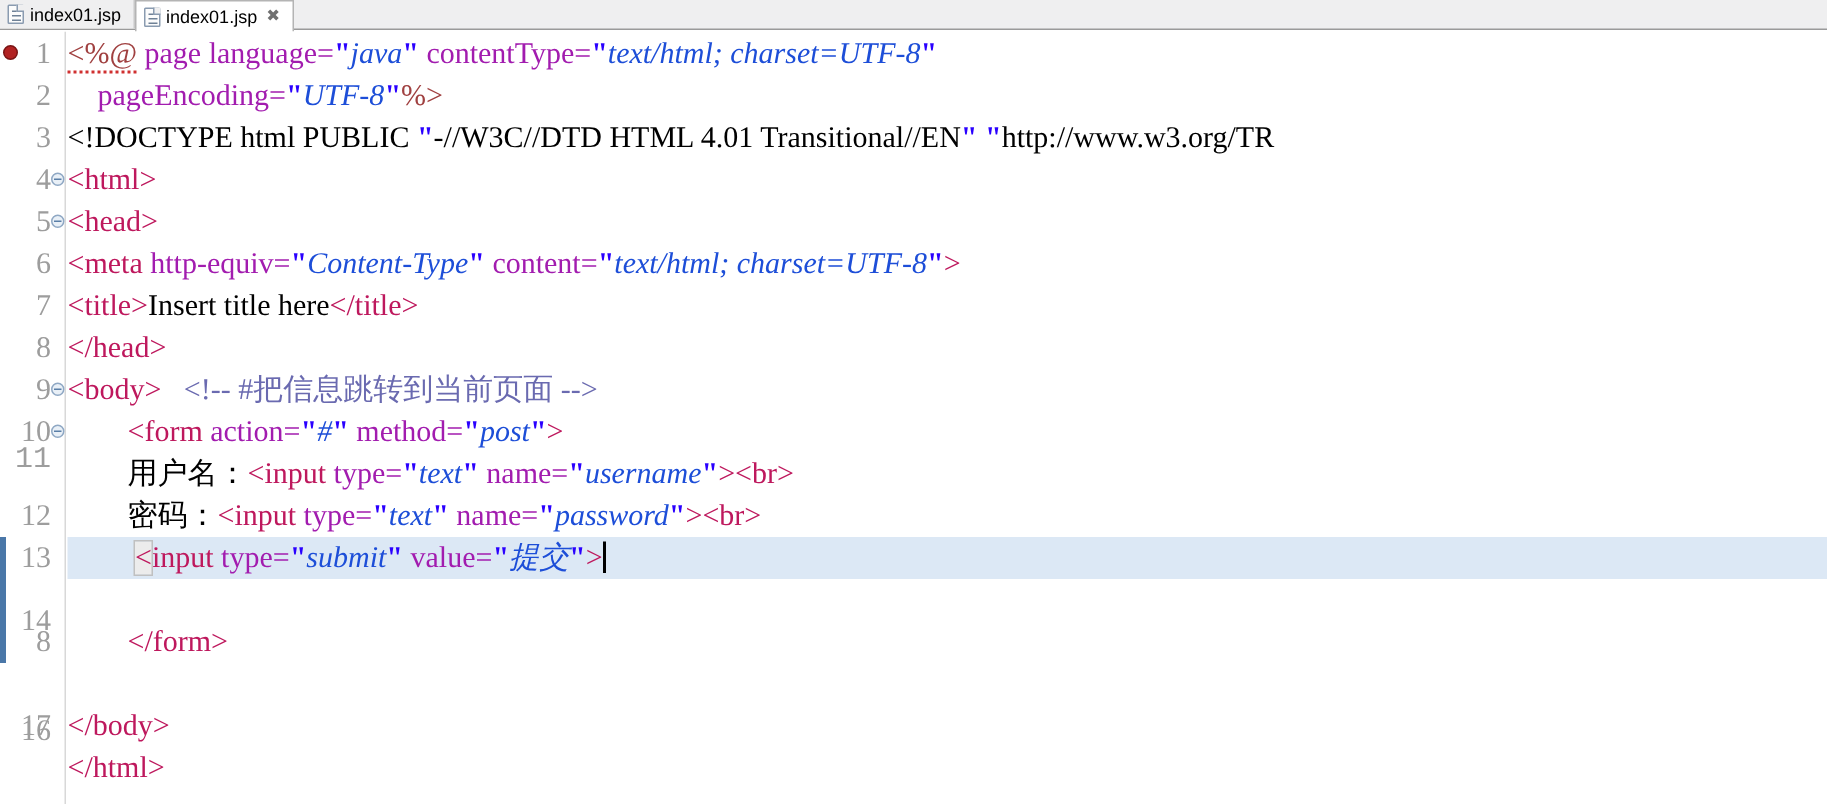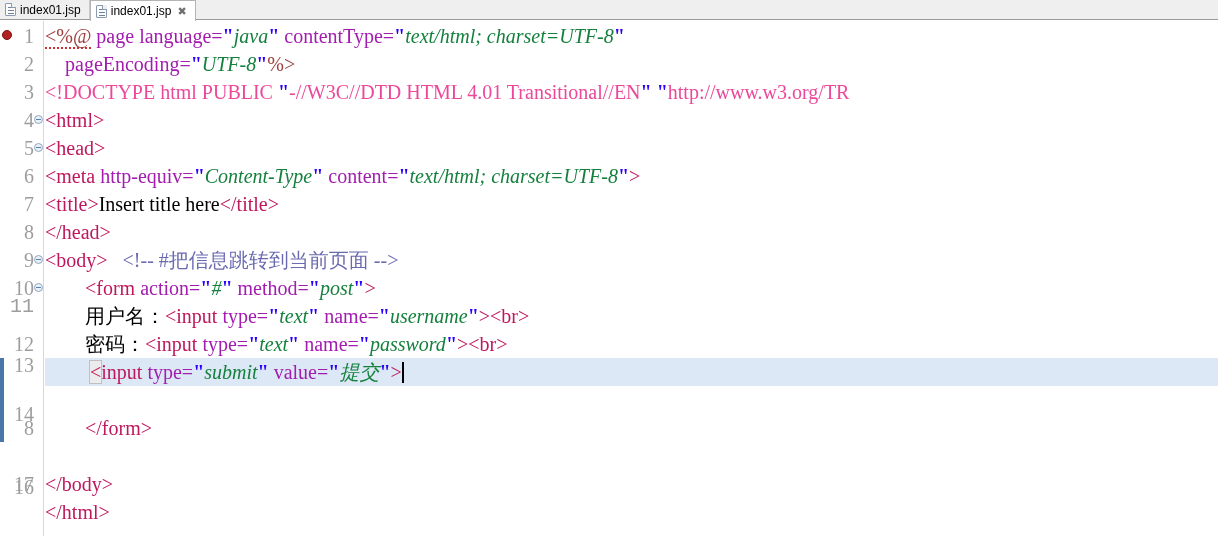--- a/index.html
+++ b/index.html
@@ -135,26 +135,26 @@
   .row {
     position: absolute; left: 0;
     height: 28px; width: 1173px;
     white-space: pre;
   }
   .row.hl { background: #dce8f5; }
 
   
   .t-tag     { color: #be185d; }
   .t-attr    { color: #a21caf; }
-  .t-val     { color: #15803d; font-style: italic; text-align: center; }
+  .t-val     { color: #1d4ed8; font-style: italic; text-align: center; }
   .t-quote   { color: #2a00ff; font-style: normal; font-weight: bold; }
   .t-text    { color: #000000; }
   .t-cmt     { color: #6a6ab0; }
   .t-jsp     { color: #a04040; }
-  .t-doctype { color: #ec4899; }
+  .t-doctype { color: #000000; }
 
   .squig {
     border-bottom: 2px dotted #d03030;
     padding-bottom: 0px;
   }
   .bracket-hl {
     background: #ececec;
     outline: 1px solid #c0c0c0;
   }
   .caret {
@@ -197,21 +197,21 @@
       <div class="fold" style="top: 122px;"></div>
       <div class="lnum" style="top: 141px;">6</div>
       <div class="lnum" style="top: 169px;">7</div>
       <div class="lnum" style="top: 197px;">8</div>
       <div class="lnum" style="top: 225px;">9</div>
       <div class="fold" style="top: 234px;"></div>
       <div class="lnum" style="top: 253px;">10</div>
       <div class="fold" style="top: 262px;"></div>
       <div class="lnum" style="top: 272px; font-family: Liberation Mono, monospace;">11</div>
       <div class="lnum" style="top: 309px;">12</div>
-      <div class="lnum" style="top: 330px;">13</div>
+      <div class="lnum" style="top: 337px;">13</div>
       <div class="lnum" style="top: 379px;">14</div>
       <div class="lnum" style="top: 393px;">8</div>
       <div class="lnum" style="top: 421px; margin-top: 31px;">16</div>
       <div class="lnum" style="top: 449px;">17</div>
       <div class="lnum" style="top: 493px; margin-top: 20px;">18</div>
     </div>
   <div id="code"><div class="row" style="top: 1px;"><span class="t-jsp squig">&lt;%@</span><span class="t-text"> </span><span class="t-attr">page</span><span class="t-text"> </span><span class="t-attr">language=</span><span class="t-quote">"</span><span class="t-val">java</span><span class="t-quote">"</span><span class="t-text"> </span><span class="t-attr">contentType=</span><span class="t-quote">"</span><span class="t-val">text/html; charset=UTF-8</span><span class="t-quote">"</span></div><div class="row" style="top: 29px;"><span class="t-text">    </span><span class="t-attr">pageEncoding=</span><span class="t-quote">"</span><span class="t-val">UTF-8</span><span class="t-quote">"</span><span class="t-jsp">%&gt;</span></div><div class="row" style="top: 57px;"><span class="t-doctype">&lt;!DOCTYPE html PUBLIC </span><span class="t-quote">"</span><span class="t-doctype">-//W3C//DTD HTML 4.01 Transitional//EN</span><span class="t-quote">"</span><span class="t-doctype"> </span><span class="t-quote">"</span><span class="t-doctype">http://www.w3.org/TR</span></div><div class="row" style="top: 85px;"><span class="t-tag">&lt;html&gt;</span></div><div class="row" style="top: 113px;"><span class="t-tag">&lt;head&gt;</span></div><div class="row" style="top: 141px;"><span class="t-tag">&lt;meta</span><span class="t-text"> </span><span class="t-attr">http-equiv=</span><span class="t-quote">"</span><span class="t-val">Content-Type</span><span class="t-quote">"</span><span class="t-text"> </span><span class="t-attr">content=</span><span class="t-quote">"</span><span class="t-val">text/html; charset=UTF-8</span><span class="t-quote">"</span><span class="t-tag">&gt;</span></div><div class="row" style="top: 169px;"><span class="t-tag">&lt;title&gt;</span><span class="t-text">Insert title here</span><span class="t-tag">&lt;/title&gt;</span></div><div class="row" style="top: 197px;"><span class="t-tag">&lt;/head&gt;</span></div><div class="row" style="top: 225px;"><span class="t-tag">&lt;body&gt;</span><span class="t-text">   </span><span class="t-cmt">&lt;!-- #把信息跳转到当前页面 --&gt;</span></div><div class="row" style="top: 253px;"><span class="t-text">        </span><span class="t-tag">&lt;form</span><span class="t-text"> </span><span class="t-attr">action=</span><span class="t-quote">"</span><span class="t-val">#</span><span class="t-quote">"</span><span class="t-text"> </span><span class="t-attr">method=</span><span class="t-quote">"</span><span class="t-val">post</span><span class="t-quote">"</span><span class="t-tag">&gt;</span></div><div class="row" style="top: 281px;"><span class="t-text">        用户名：</span><span class="t-tag">&lt;input</span><span class="t-text"> </span><span class="t-attr">type=</span><span class="t-quote">"</span><span class="t-val">text</span><span class="t-quote">"</span><span class="t-text"> </span><span class="t-attr">name=</span><span class="t-quote">"</span><span class="t-val">username</span><span class="t-quote">"</span><span class="t-tag">&gt;</span><span class="t-tag">&lt;br&gt;</span></div><div class="row" style="top: 309px;"><span class="t-text">        密码：</span><span class="t-tag">&lt;input</span><span class="t-text"> </span><span class="t-attr">type=</span><span class="t-quote">"</span><span class="t-val">text</span><span class="t-quote">"</span><span class="t-text"> </span><span class="t-attr">name=</span><span class="t-quote">"</span><span class="t-val">password</span><span class="t-quote">"</span><span class="t-tag">&gt;</span><span class="t-tag">&lt;br&gt;</span></div><div class="row hl" style="top: 337px;"><span class="t-text">         </span><span class="t-tag bracket-hl">&lt;</span><span class="t-tag">input</span><span class="t-text"> </span><span class="t-attr">type=</span><span class="t-quote">"</span><span class="t-val">submit</span><span class="t-quote">"</span><span class="t-text"> </span><span class="t-attr">value=</span><span class="t-quote">"</span><span class="t-val">提交</span><span class="t-quote">"</span><span class="t-tag">&gt;</span><span class="caret"></span></div><div class="row" style="top: 365px;"></div><div class="row" style="top: 393px;"><span class="t-text">        </span><span class="t-tag">&lt;/form&gt;</span></div><div class="row" style="top: 421px;"></div><div class="row" style="top: 449px;"><span class="t-tag">&lt;/body&gt;</span></div><div class="row" style="top: 477px;"><span class="t-tag">&lt;/html&gt;</span></div></div>
 </div>
 
 </body></html>

